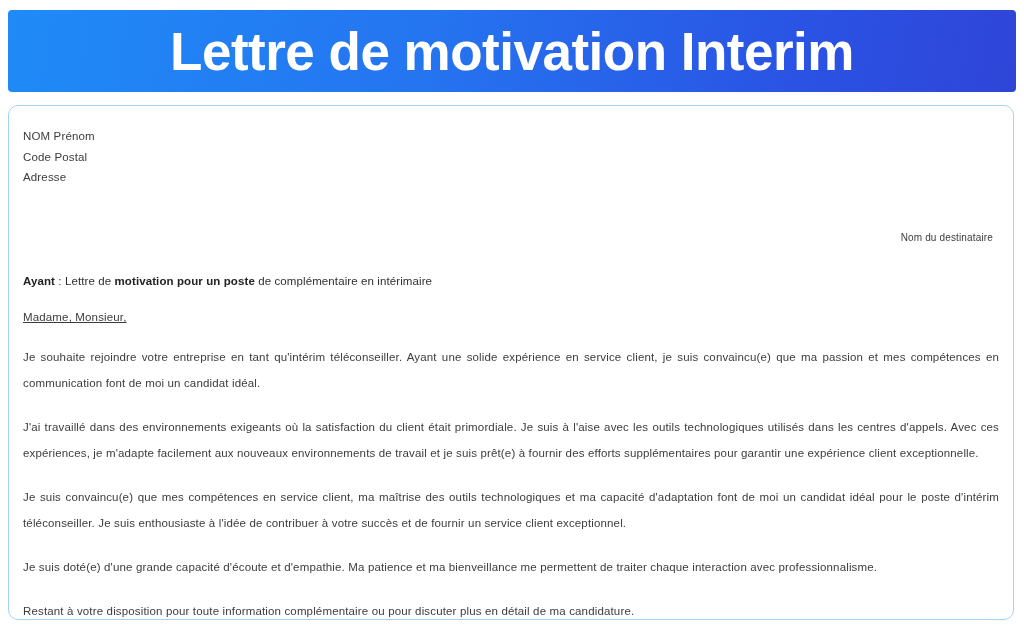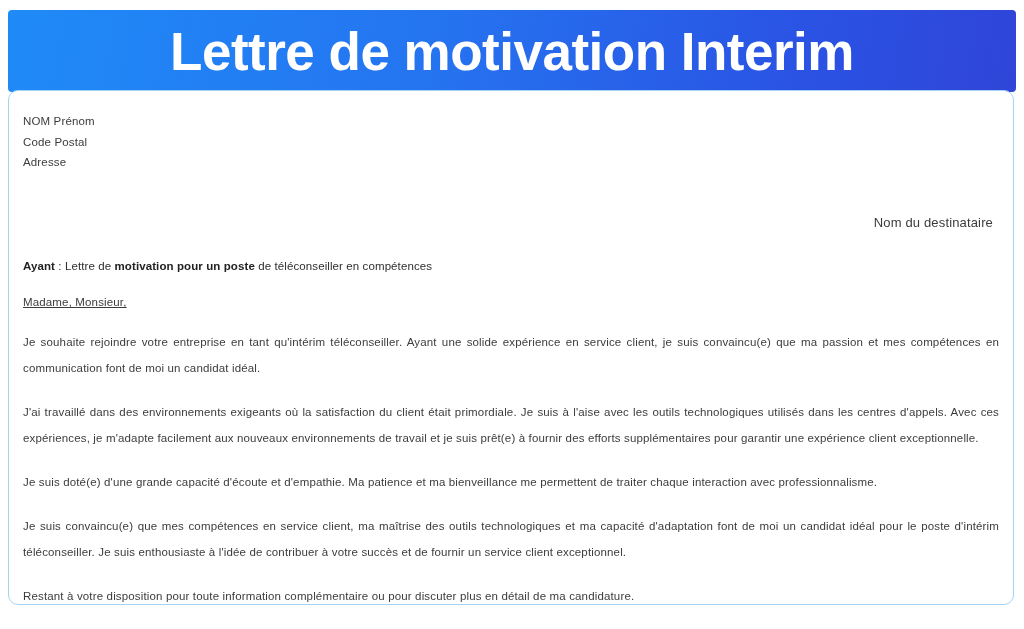--- a/index.html
+++ b/index.html
@@ -42,21 +42,21 @@
     letter-spacing: -0.5px;
     line-height: 1;
     white-space: nowrap;
     font-family: "Liberation Sans", sans-serif;
   }
 
   
   .letter-card {
     position: absolute;
     left: 8px;
-    top: 90px;
+    top: 105px;
     width: 1006px;
     height: 515px;
     box-sizing: border-box;
     border: 1px solid #a6d3f2;
     border-radius: 10px;
     background: #ffffff;
     padding: 14px 12px 10px 12px;
   }
 
   .sender-block {
@@ -68,21 +68,21 @@
     line-height: 20.6px;
     letter-spacing: 0.15px;
   }
 
   .recipient-block {
     margin-top: 19px;
     text-align: right;
     padding-right: 8px;
   }
   .recipient-line {
-    font-size: 13px;
+    font-size: 10px;
     color: #3c3c3c;
     line-height: 20.6px;
     letter-spacing: 0.15px;
     margin-top: 40px;
   }
 
   .subject-line {
     margin: 24px 0 0 2px;
     font-size: 11.5px;
     color: #2f2f2f;
@@ -129,24 +129,24 @@
     <div class="sender-block">
       <div class="sender-line">NOM Prénom</div>
       <div class="sender-line">Code Postal</div>
       <div class="sender-line">Adresse</div>
     </div>
 
     <div class="recipient-block">
       <div class="recipient-line">Nom du destinataire</div>
     </div>
 
-    <div class="subject-line"><b>Ayant</b><span> : </span><span>Lettre de </span><b>motivation pour un poste</b><span> de téléconseiller en compétences</span></div>
+    <div class="subject-line"><b>Ayant</b><span> : </span><span>Lettre de </span><b>motivation pour un poste</b><span> de complémentaire en intérimaire</span></div>
 
     <div class="salutation">Madame, Monsieur,</div>
 
     <div class="body-paragraph">Je souhaite rejoindre votre entreprise en tant qu'intérim téléconseiller. Ayant une solide expérience en service client, je suis convaincu(e) que ma passion et mes compétences en communication font de moi un candidat idéal.</div>
     <div class="body-paragraph">J'ai travaillé dans des environnements exigeants où la satisfaction du client était primordiale. Je suis à l'aise avec les outils technologiques utilisés dans les centres d'appels. Avec ces expériences, je m'adapte facilement aux nouveaux environnements de travail et je suis prêt(e) à fournir des efforts supplémentaires pour garantir une expérience client exceptionnelle.</div>
+    <div class="body-paragraph">Je suis convaincu(e) que mes compétences en service client, ma maîtrise des outils technologiques et ma capacité d'adaptation font de moi un candidat idéal pour le poste d'intérim téléconseiller. Je suis enthousiaste à l'idée de contribuer à votre succès et de fournir un service client exceptionnel.</div>
     <div class="body-paragraph short">Je suis doté(e) d'une grande capacité d'écoute et d'empathie. Ma patience et ma bienveillance me permettent de traiter chaque interaction avec professionnalisme.</div>
-    <div class="body-paragraph">Je suis convaincu(e) que mes compétences en service client, ma maîtrise des outils technologiques et ma capacité d'adaptation font de moi un candidat idéal pour le poste d'intérim téléconseiller. Je suis enthousiaste à l'idée de contribuer à votre succès et de fournir un service client exceptionnel.</div>
     <div class="body-paragraph short">Restant à votre disposition pour toute information complémentaire ou pour discuter plus en détail de ma candidature.</div>
 
   </div>
 </div>
 
 </body></html>

